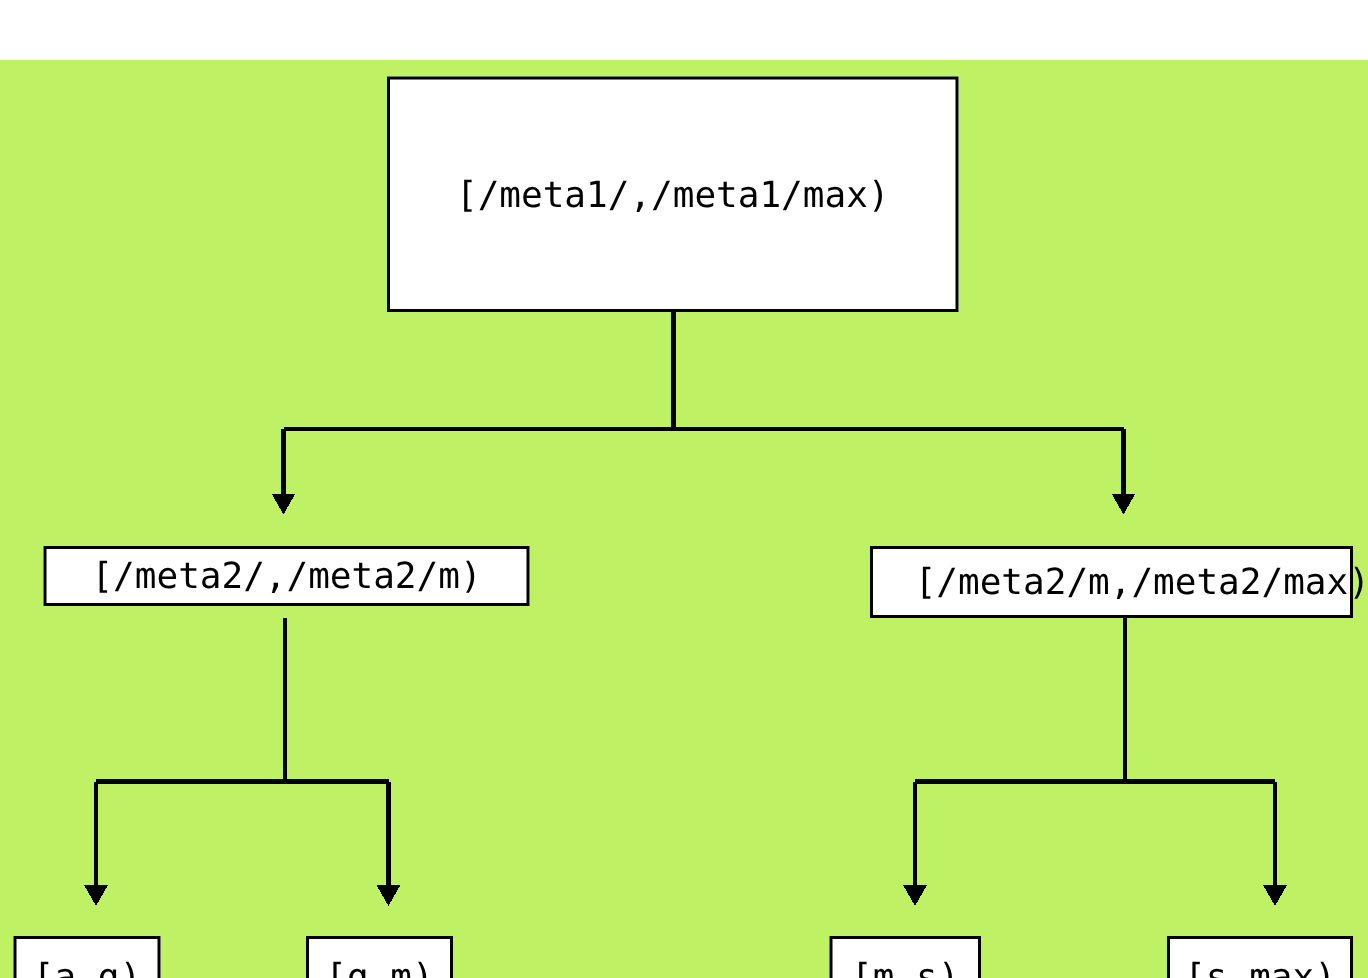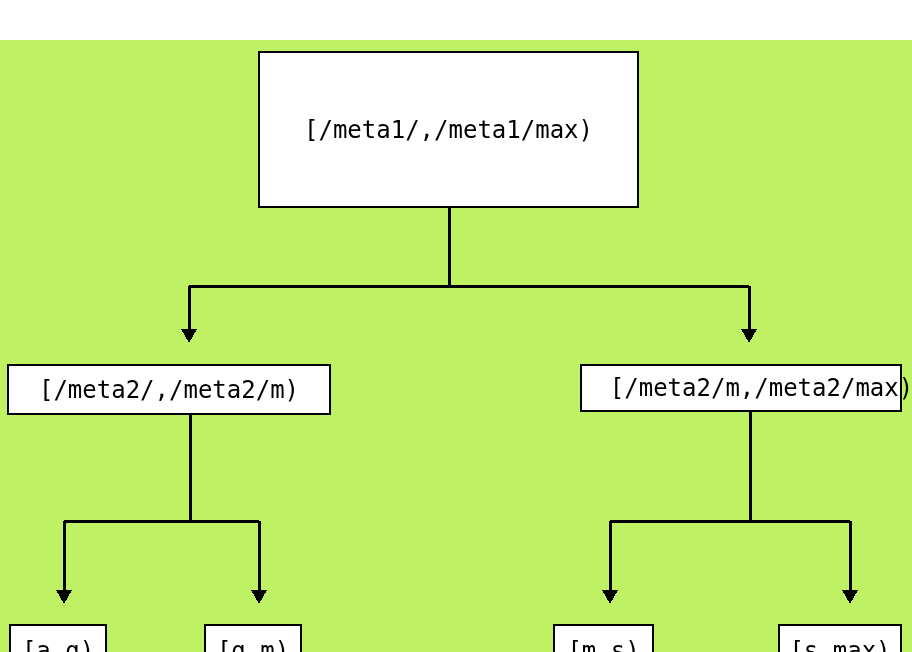--- a/index.html
+++ b/index.html
@@ -77,21 +77,21 @@
       <polygon points="251,550 267,550 259,564"></polygon>
       <polygon points="602,550 618,550 610,564"></polygon>
       <polygon points="842,550 858,550 850,564"></polygon>
     </g>
   </svg>
 
   <div class="node" style="left:258px; top:11px; width:381px; height:157px;">
     <span class="node-label">[/meta1/,/meta1/max)</span>
   </div>
 
-  <div class="node" style="left:7px; top:324px; width:324px; height:51px;">
+  <div class="node" style="left:29px; top:324px; width:324px; height:40px;">
     <span class="node-label">[/meta2/,/meta2/m)</span>
   </div>
 
   <div class="node" style="left:580px; top:324px; width:322px; height:48px;padding-left:41px;">
     <span class="node-label">[/meta2/m,/meta2/max)</span>
   </div>
 
   <div class="node" style="left:9px; top:584px; width:98px; height:53px;">
     <span class="node-label">[a,g)</span>
   </div>

